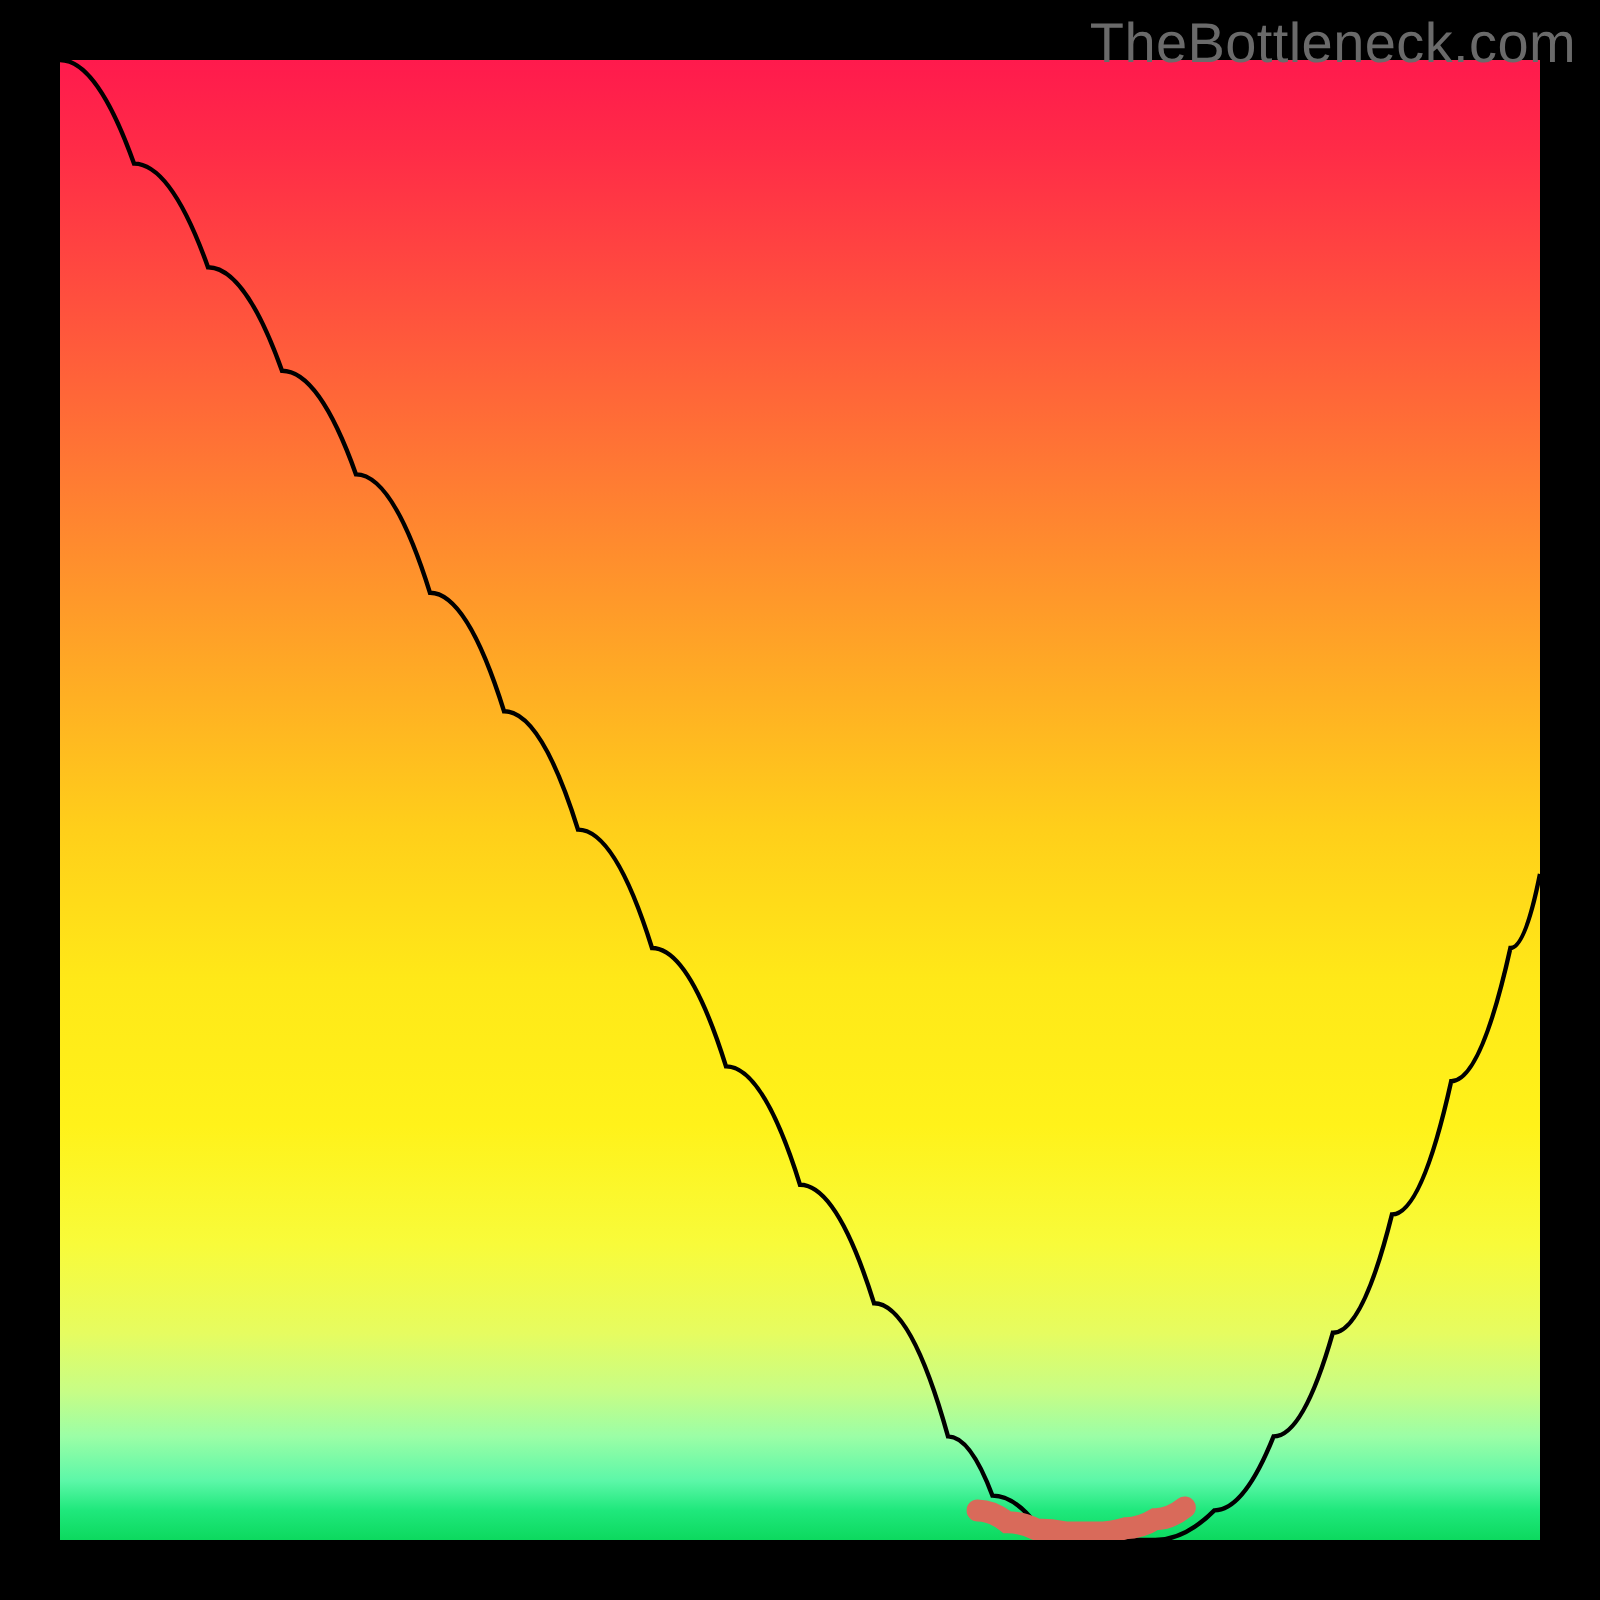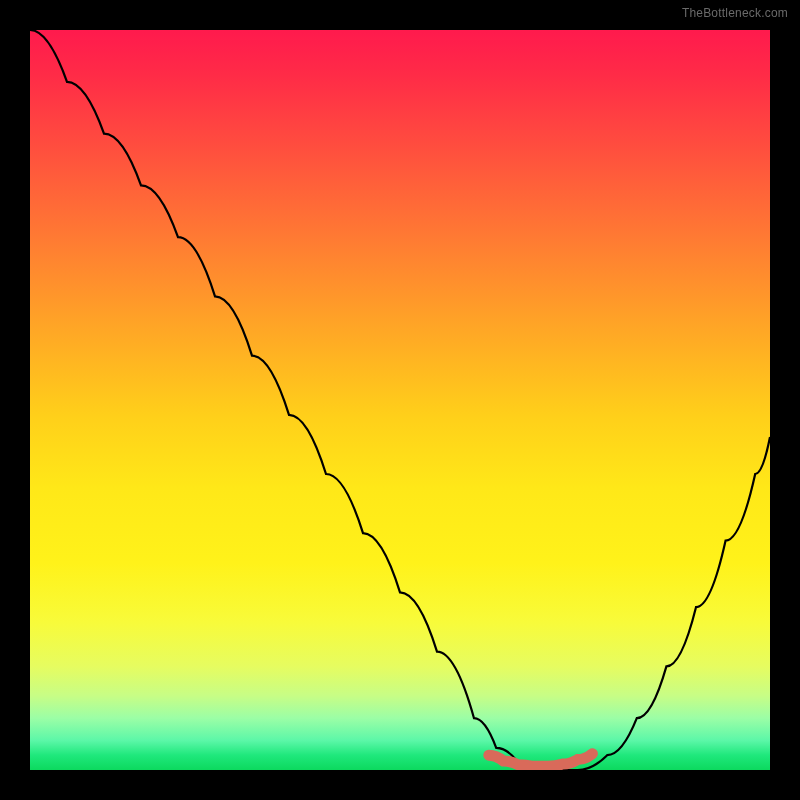--- a/index.html
+++ b/index.html
@@ -14,21 +14,21 @@
     position: relative;
     width: 800px;
     height: 800px;
     background: #000;
   }
   .watermark {
     position: absolute;
     top: 6px;
     right: 12px;
     color: #6a6a6a;
-    font-size: 12px;
+    font-size: 28px;
     font-weight: 500;
     z-index: 10;
     letter-spacing: 0.2px;
   }
   .plot-area {
     position: absolute;
     left: 30px;
     top: 30px;
     width: 740px;
     height: 740px;

